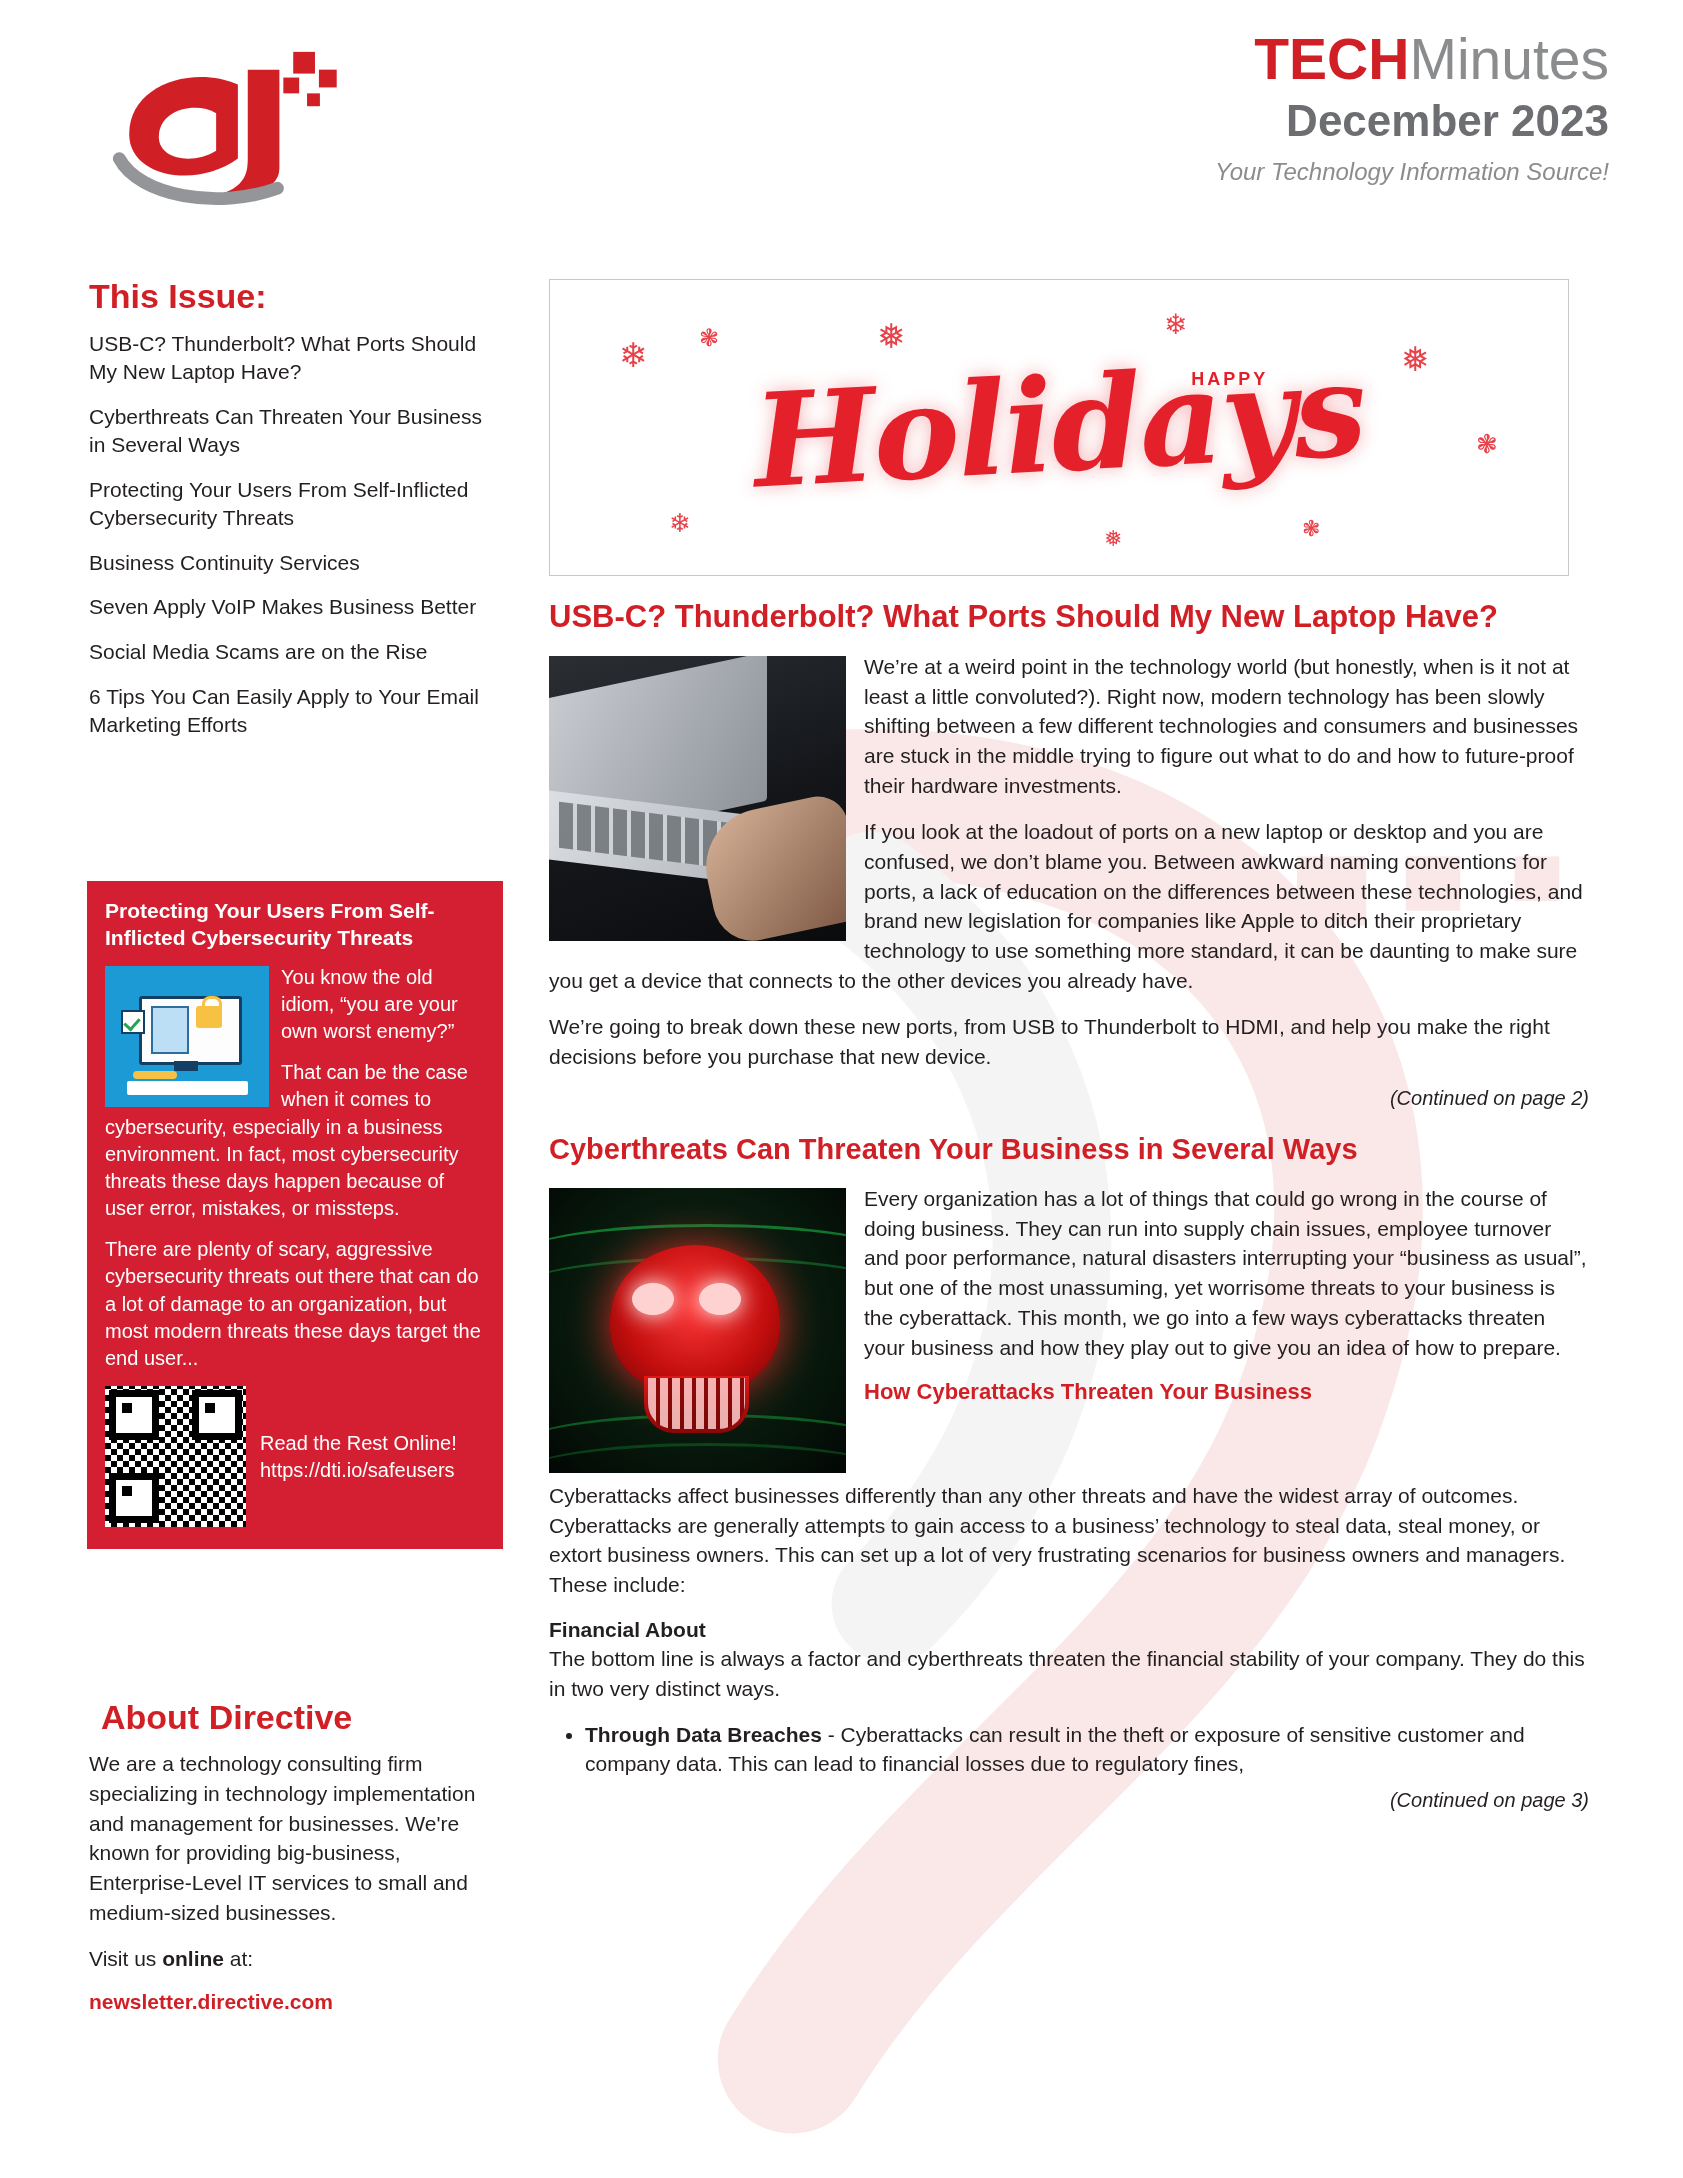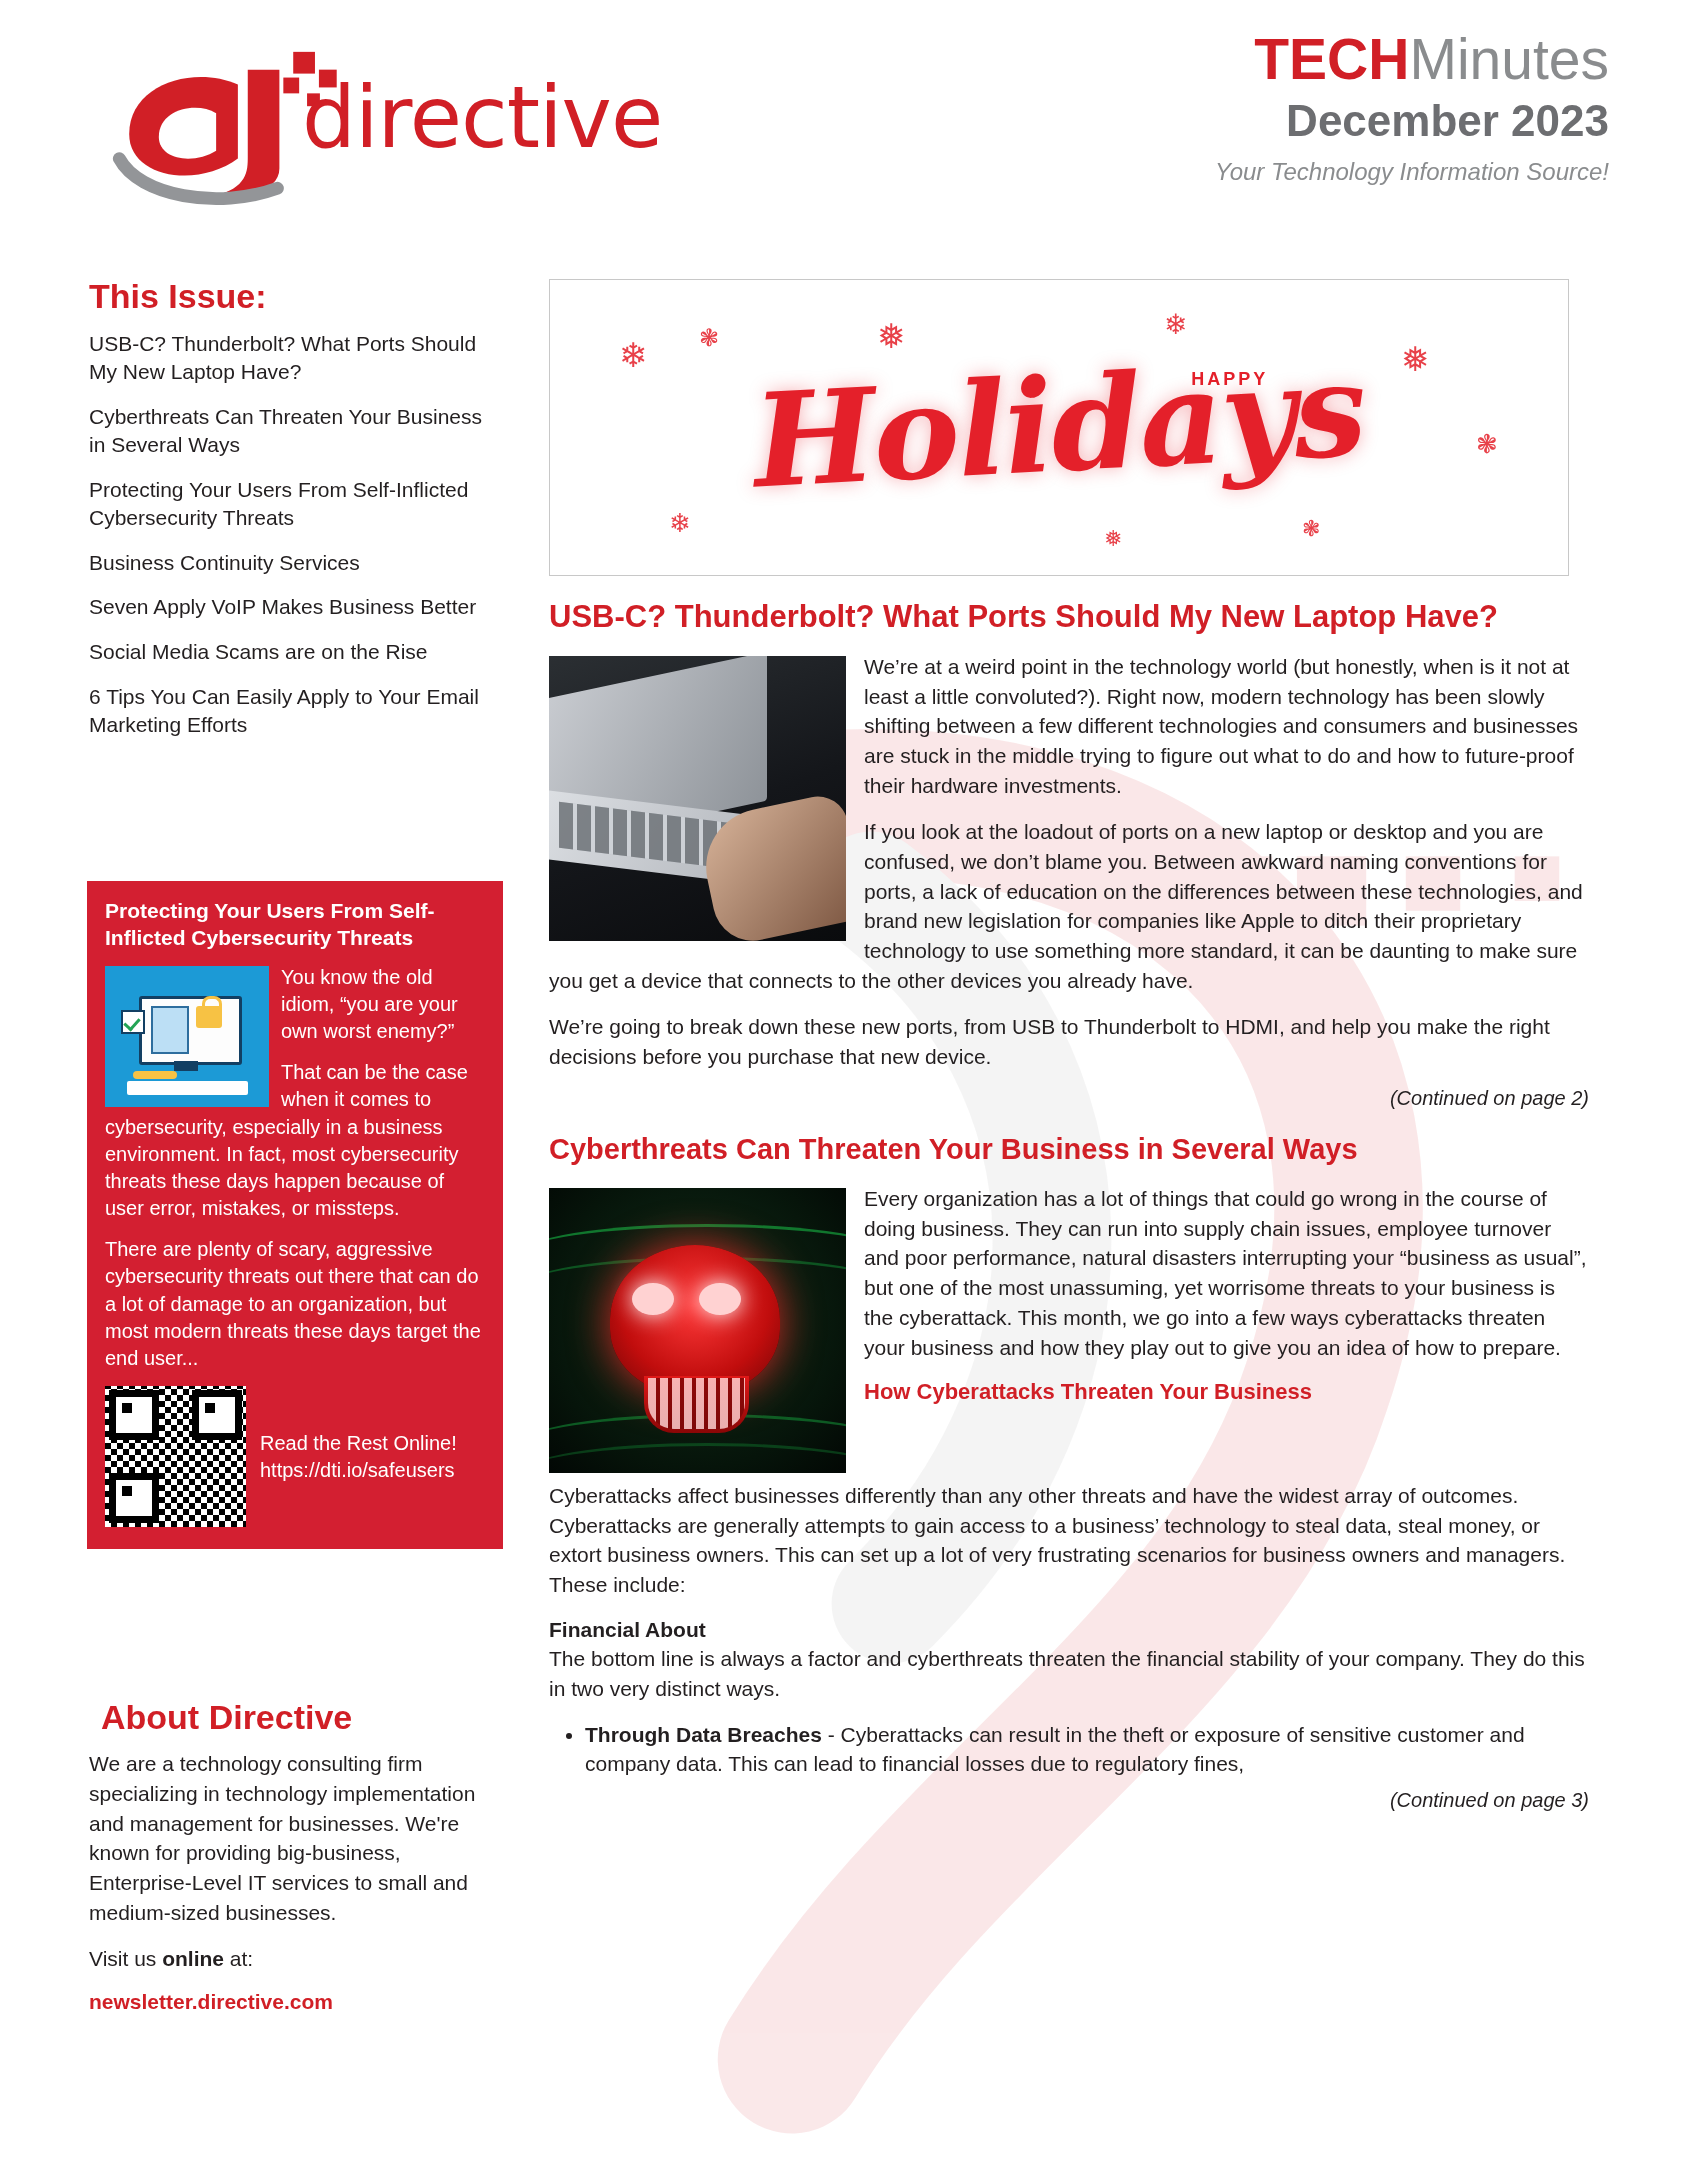--- a/index.html
+++ b/index.html
@@ -475,21 +475,20 @@
     <svg width="594" height="168" viewBox="0 0 600 170">
       <path d="M30 95 C30 45, 95 25, 140 45 L140 120 C100 150, 30 140, 30 95 Z" fill="#d11f26"></path>
       <path d="M60 98 C60 70, 98 62, 118 74 L118 112 C96 126, 60 122, 60 98 Z" fill="#ffffff"></path>
       <path d="M150 30 L182 30 L182 130 C182 152, 150 162, 115 158 C150 150, 150 132, 150 118 Z" fill="#d11f26"></path>
       <path d="M20 120 C40 158, 120 172, 180 150" fill="none" stroke="#939598" stroke-width="13" stroke-linecap="round"></path>
       <rect x="196" y="12" width="22" height="22" fill="#d11f26"></rect>
       <rect x="222" y="30" width="18" height="18" fill="#d11f26"></rect>
       <rect x="186" y="38" width="16" height="16" fill="#d11f26"></rect>
       <rect x="210" y="54" width="13" height="13" fill="#d11f26"></rect>
     </svg>
-    <div class="logo-text">directive</div>
   </div>
 
   <div class="masthead">
     <div class="title">
       <span class="tech">TECH</span><span class="minutes">Minutes</span>
     </div>
     <div class="date">December 2023</div>
     <div class="tagline">Your Technology Information Source!</div>
   </div>
 </div>

